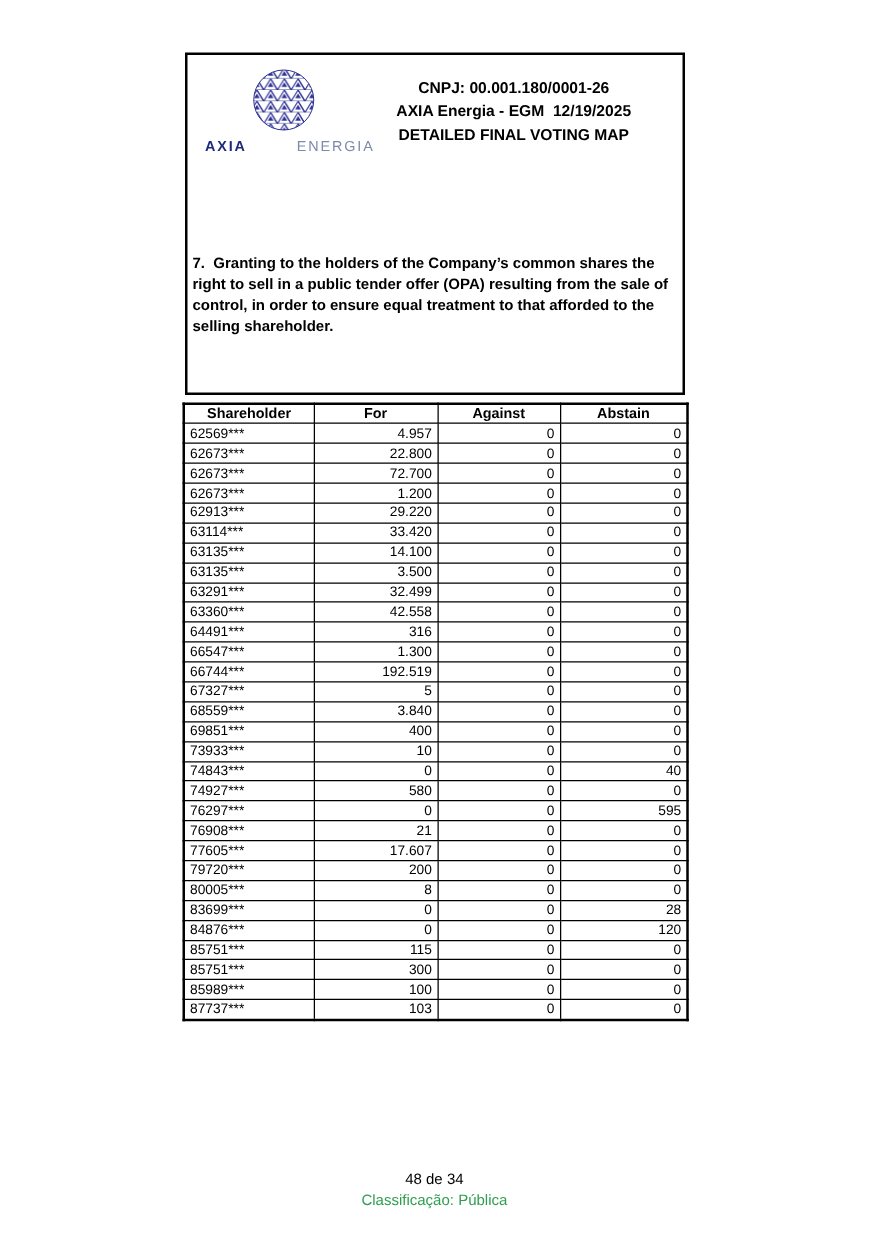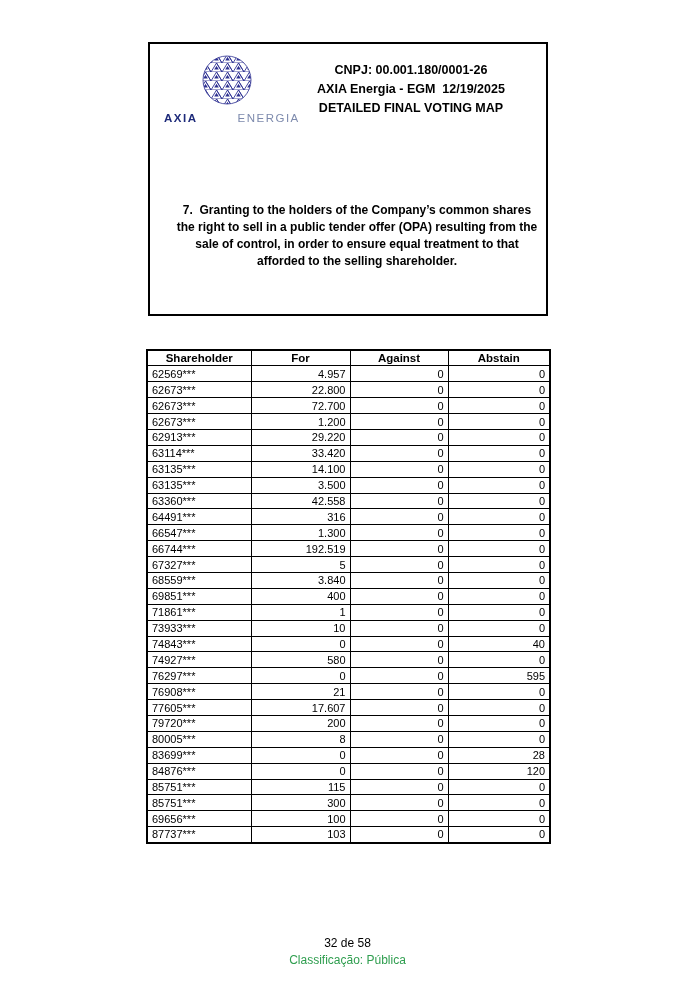--- a/index.html
+++ b/index.html
@@ -33,36 +33,34 @@
     position: absolute;
     left: 128px; right: 2px; top: 17px;
     text-align: center;
     font-weight: bold;
     font-size: 12.5px;
     line-height: 19px;
   }
   .item-text {
     position: absolute;
     left: 4px; right: 6px; top: 158px;
-    text-align: center;
+    text-align: left;
     font-weight: bold;
     font-size: 12px;
     line-height: 17px;
-    margin-left: 20px;
   }
   
   table.voting {
     position: absolute;
     left: 146px; top: 322px;
     width: 403px;
     border-collapse: collapse;
     border: 2px solid #000;
     font-size: 11px;
     table-layout: fixed;
-    margin-top: 27px;
   }
   table.voting th, table.voting td {
     border: 1px solid #000;
     height: 15.9px;
     padding: 0 4px;
     overflow: hidden;
     white-space: nowrap;
   }
   table.voting th {
     font-weight: bold;
@@ -187,20 +185,26 @@
           <td>0</td>
           <td>0</td>
         </tr>
         <tr>
           <td>63135***</td>
           <td>3.500</td>
           <td>0</td>
           <td>0</td>
         </tr>
         <tr>
+          <td>63291***</td>
+          <td>32.499</td>
+          <td>0</td>
+          <td>0</td>
+        </tr>
+        <tr>
           <td>63360***</td>
           <td>42.558</td>
           <td>0</td>
           <td>0</td>
         </tr>
         <tr>
           <td>64491***</td>
           <td>316</td>
           <td>0</td>
           <td>0</td>
@@ -229,26 +233,20 @@
           <td>0</td>
           <td>0</td>
         </tr>
         <tr>
           <td>69851***</td>
           <td>400</td>
           <td>0</td>
           <td>0</td>
         </tr>
         <tr>
-          <td>71861***</td>
-          <td>1</td>
-          <td>0</td>
-          <td>0</td>
-        </tr>
-        <tr>
           <td>73933***</td>
           <td>10</td>
           <td>0</td>
           <td>0</td>
         </tr>
         <tr>
           <td>74843***</td>
           <td>0</td>
           <td>0</td>
           <td>40</td>
@@ -307,30 +305,30 @@
           <td>0</td>
           <td>0</td>
         </tr>
         <tr>
           <td>85751***</td>
           <td>300</td>
           <td>0</td>
           <td>0</td>
         </tr>
         <tr>
-          <td>69656***</td>
+          <td>85989***</td>
           <td>100</td>
           <td>0</td>
           <td>0</td>
         </tr>
         <tr>
           <td>87737***</td>
           <td>103</td>
           <td>0</td>
           <td>0</td>
         </tr>
       </tbody>
   </table>
 
-  <div class="footer-page">32 de 58</div>
+  <div class="footer-page">48 de 34</div>
   <div class="footer-class">Classificação: Pública</div>
 
 </div>
 
 </body></html>

